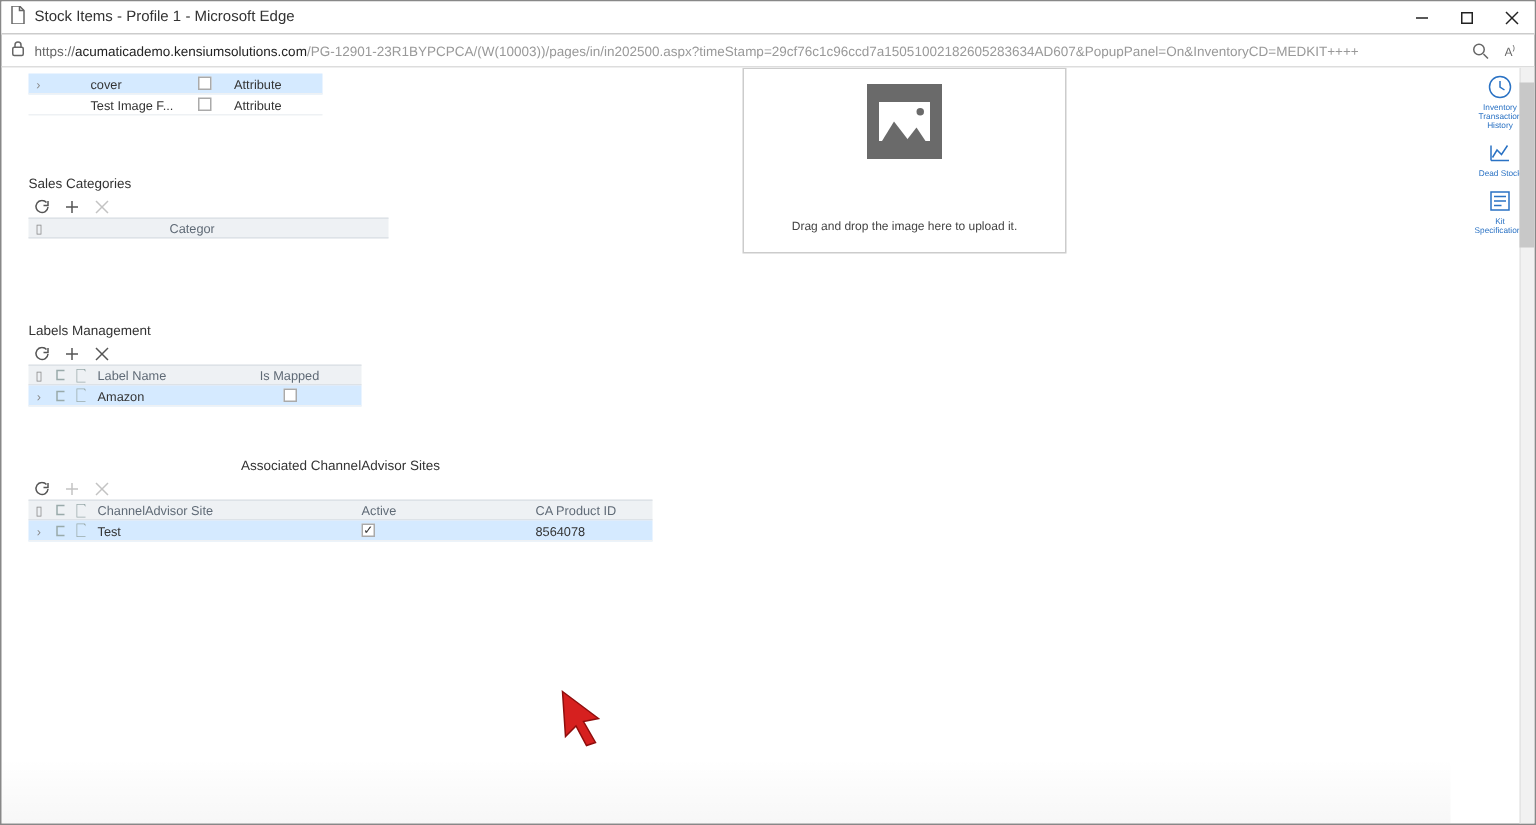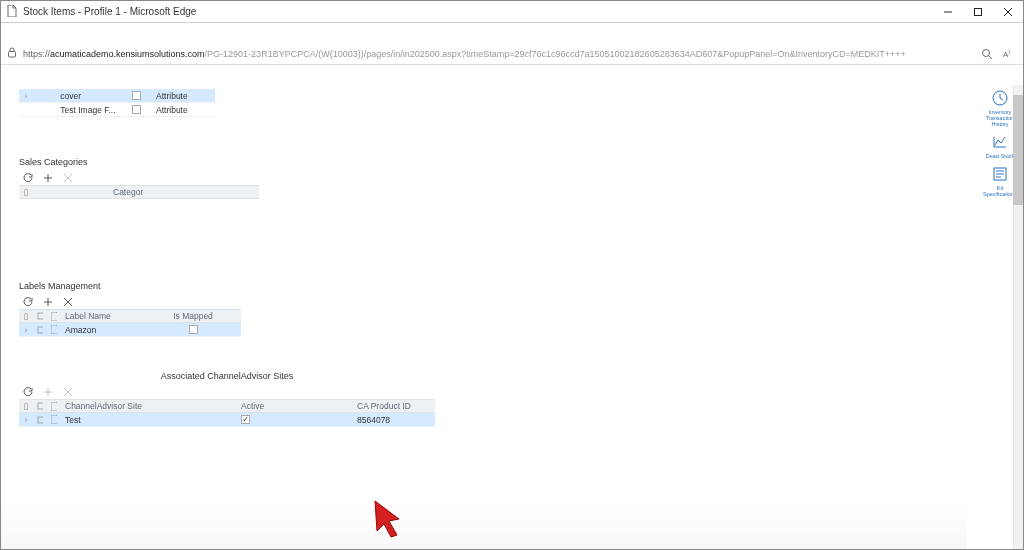--- a/index.html
+++ b/index.html
@@ -1,17 +1,17 @@
 <!DOCTYPE html>
 <html><head>
 <meta charset="utf-8">
 <style>
 *{box-sizing:border-box;margin:0;padding:0;font-family:"Segoe UI",Arial,sans-serif;}
 html,body{width:1024px;height:550px;overflow:hidden;background:#fff;}
-.window{width:1024px;height:550px;border:1px solid #888;display:flex;flex-direction:column;background:#fff;gap:20px;}
+.window{width:1024px;height:550px;border:1px solid #888;display:flex;flex-direction:column;background:#fff;}
 .titlebar{height:22px;display:flex;align-items:center;border-bottom:1px solid #ccc;background:#fff;font-size:10px;color:#333;}
 .titlebar .doc-icon{margin:0 6px;color:#666;}
 .titlebar .title{flex:0 0 auto;}
 .titlebar .spacer{flex:1;}
 .titlebar .winbtn{width:30px;height:100%;display:flex;align-items:center;justify-content:center;color:#333;}
 .titlebar .winbtn svg{display:block;}
 .addr{height:22px;display:flex;align-items:center;border-bottom:1px solid #ddd;font-size:9px;color:#666;padding:0 6px;gap:6px;}
 .addr .lock{color:#666;}
 .addr .url{flex:1;white-space:nowrap;overflow:hidden;text-overflow:ellipsis;}
 .addr .url .host{color:#222;}
@@ -130,20 +130,30 @@
         <div class="row">
           <div class="cell c-handle"></div>
           <div class="cell c1">Test Image F...</div>
           <div class="cell c2">
               <span class="chk"></span>
             </div>
           <div class="cell c3">Attribute</div>
         </div>
       </div>
 
+      <div class="imgbox">
+        <div class="ph">
+          <div class="ph-inner">
+              <span class="sun"></span>
+              <span class="mtn"></span>
+              <span class="mtn2"></span>
+            </div>
+        </div>
+        <div class="hint">Drag and drop the image here to upload it.</div>
+      </div>
 
       <div class="section" style="margin-top:40px;width:240px;">
         <div class="sec-title">Sales Categories</div>
         <div class="toolbar">
           <span class="tbtn">
               <svg width="10" height="10" viewBox="0 0 10 10">
                 <path d="M8 2A4 4 0 1 0 9 5" fill="none" stroke="#555"></path>
                 <path d="M9 1v3H6" fill="none" stroke="#555"></path>
               </svg>
             </span>
@@ -161,21 +171,21 @@
             </span>
         </div>
         <div class="grid g-cat">
           <div class="hdr">
             <div class="cell c-handle">▯</div>
             <div class="cell c1" style="padding-left:80px;">Category ID</div>
           </div>
         </div>
       </div>
 
-      <div class="section" style="margin-top:82px;width:222px;">
+      <div class="section" style="margin-top:56px;width:222px;">
         <div class="sec-title">Labels Management</div>
         <div class="toolbar">
           <span class="tbtn">
               <svg width="10" height="10" viewBox="0 0 10 10">
                 <path d="M8 2A4 4 0 1 0 9 5" fill="none" stroke="#555"></path>
                 <path d="M9 1v3H6" fill="none" stroke="#555"></path>
               </svg>
             </span>
           <span class="tbtn">
               <svg width="10" height="10">

